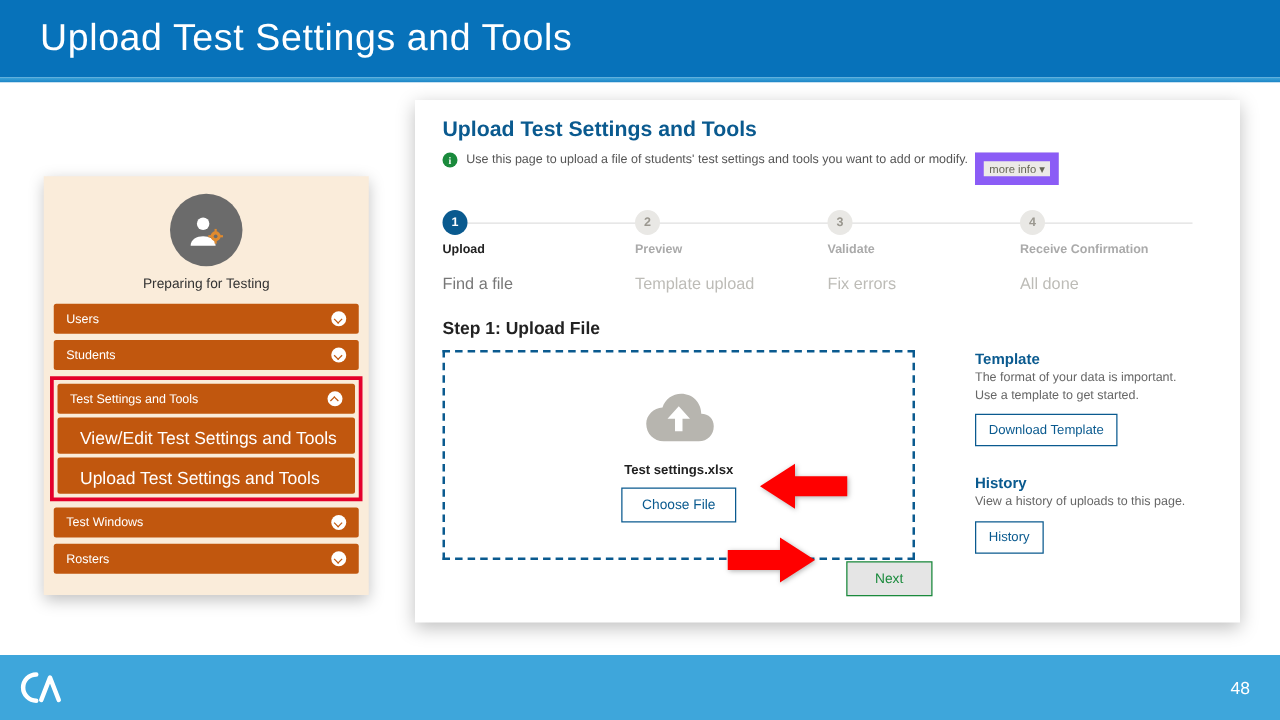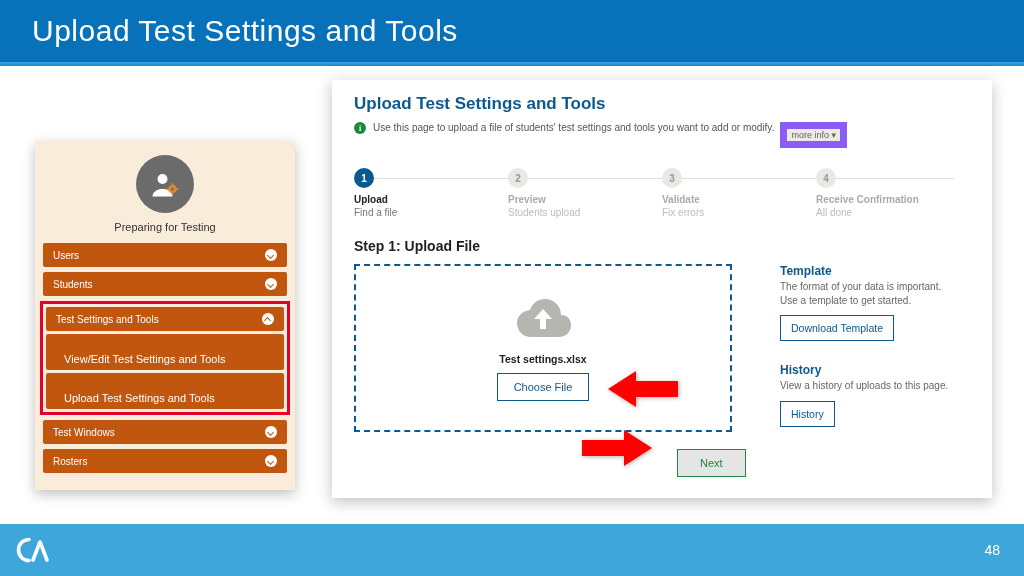--- a/index.html
+++ b/index.html
@@ -24,39 +24,39 @@
   .sidebar-avatar { width: 58px; height: 58px; border-radius: 50%; background: #6b6b6b; display: flex; align-items: center; justify-content: center; position: relative; }
   .sidebar-avatar svg { width: 30px; height: 30px; }
   .sidebar-title { text-align: center; color: #333; font-size: 11px; margin-top: 8px; margin-bottom: 10px; }
   .nav-list { list-style: none; padding: 0 8px; }
   .nav-item { background: #c1570e; color: #fff; font-size: 10px; padding: 6px 10px; margin-bottom: 5px; border-radius: 2px; display: flex; align-items: center; justify-content: space-between; }
   .nav-chevron { width: 12px; height: 12px; border-radius: 50%; background: #fff; position: relative; }
   .nav-chevron::after { content: ''; position: absolute; left: 3px; top: 4px; width: 4px; height: 4px; border-right: 1.5px solid #c1570e; border-bottom: 1.5px solid #c1570e; transform: rotate(45deg); }
   .nav-chevron.up::after { transform: rotate(-135deg); top: 5px; }
   .nav-group { border: 3px solid #e4002b; margin: 0 -3px 5px -3px; padding: 3px 3px 0 3px; }
   .nav-group .nav-item { margin-bottom: 3px; text-align: right; }
-  .nav-sub { font-size: 11px; padding: 19px 10px 5px 18px; }
+  .nav-sub { font-size: 14px; padding: 8px 10px 5px 18px; }
 
   
   .main-card { position: absolute; top: 14px; left: 332px; width: 660px; height: 418px; background: #fff; box-shadow: 0 4px 14px rgba(0,0,0,.25); padding: 14px 22px 18px 22px; }
   .main-title { color: #0a5a8f; font-size: 17px; font-weight: 700; }
   .intro-row { display: flex; margin-top: 8px; font-size: 10px; color: #555; }
   .intro-dot { width: 12px; height: 12px; border-radius: 50%; background: #1a8a3c; display: inline-flex; align-items: center; justify-content: center; margin-right: 7px; }
   .intro-dot::after { content: 'i'; color: #fff; font-size: 8px; font-weight: 700; font-family: Georgia, serif; }
   .more-info { background: #eceae7; border: 7px solid #8b5cf6; font-size: 9px; color: #665; padding: 1px 4px; margin-left: 6px; cursor: pointer; }
   .more-info::after { content: ' \025BE'; }
 
   .stepper { display: flex; margin-top: 20px; position: relative; }
   .stepper::before { content: ''; position: absolute; top: 10px; left: 16px; right: 16px; height: 1px; background: #e0e0e0; z-index: 0; }
   .step { flex: 1; position: relative; z-index: 1; }
   .step-circle { width: 20px; height: 20px; border-radius: 50%; background: #e9e8e5; color: #9a978f; font-size: 10px; display: flex; align-items: center; justify-content: center; font-weight: 700; }
   .step.active .step-circle { background: #0a5a8f; color: #fff; }
   .step-label { font-size: 10px; font-weight: 700; color: #aaa; margin-top: 6px; }
   .step.active .step-label { color: #222; }
-  .step-sub { font-size: 10px; color: #bdbcb7; margin-top: 2px; }
+  .step-sub { font-size: 13px; color: #bdbcb7; margin-top: 14px; }
   .step.active .step-sub { color: #777; }
 
   .step-heading { font-size: 14px; font-weight: 700; color: #222; margin-top: 20px; margin-bottom: 10px; }
 
   .upload-row { display: flex; align-items: flex-start; }
   .dropzone { width: 378px; height: 168px; border: 2px dashed #0a5a8f; display: flex; flex-direction: column; align-items: center; justify-content: center; }
   .cloud { color: #b7b5af; margin-bottom: 10px; }
   .filename { font-size: 10.5px; font-weight: 700; color: #222; margin-bottom: 8px; }
   .choose-btn { border: 1px solid #0a5a8f; color: #0a5a8f; background: #fff; font-size: 11px; padding: 7px 16px; cursor: pointer; }
 
@@ -142,21 +142,21 @@
 
     <div class="stepper">
       <div class="step active">
         <div class="step-circle">1</div>
         <div class="step-label">Upload</div>
         <div class="step-sub">Find a file</div>
       </div>
       <div class="step">
         <div class="step-circle">2</div>
         <div class="step-label">Preview</div>
-        <div class="step-sub">Students upload</div>
+        <div class="step-sub">Template upload</div>
       </div>
       <div class="step">
         <div class="step-circle">3</div>
         <div class="step-label">Validate</div>
         <div class="step-sub">Fix errors</div>
       </div>
       <div class="step">
         <div class="step-circle">4</div>
         <div class="step-label">Receive Confirmation</div>
         <div class="step-sub">All done</div>

